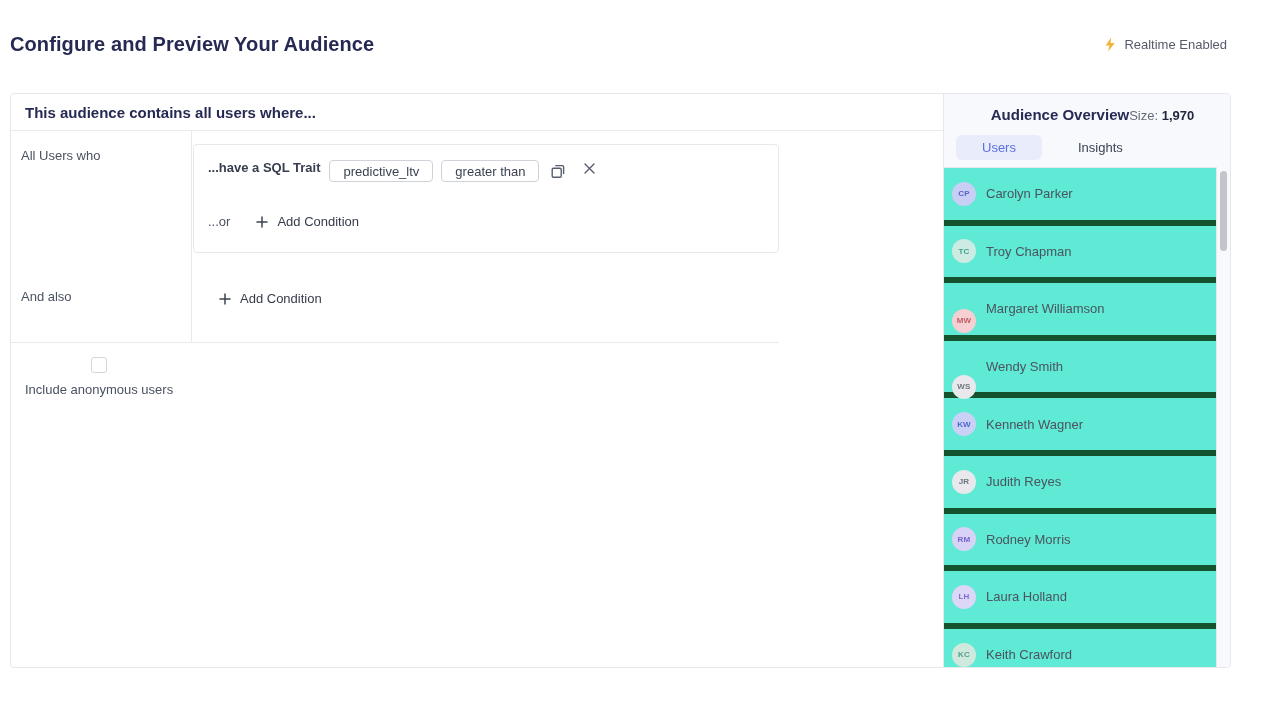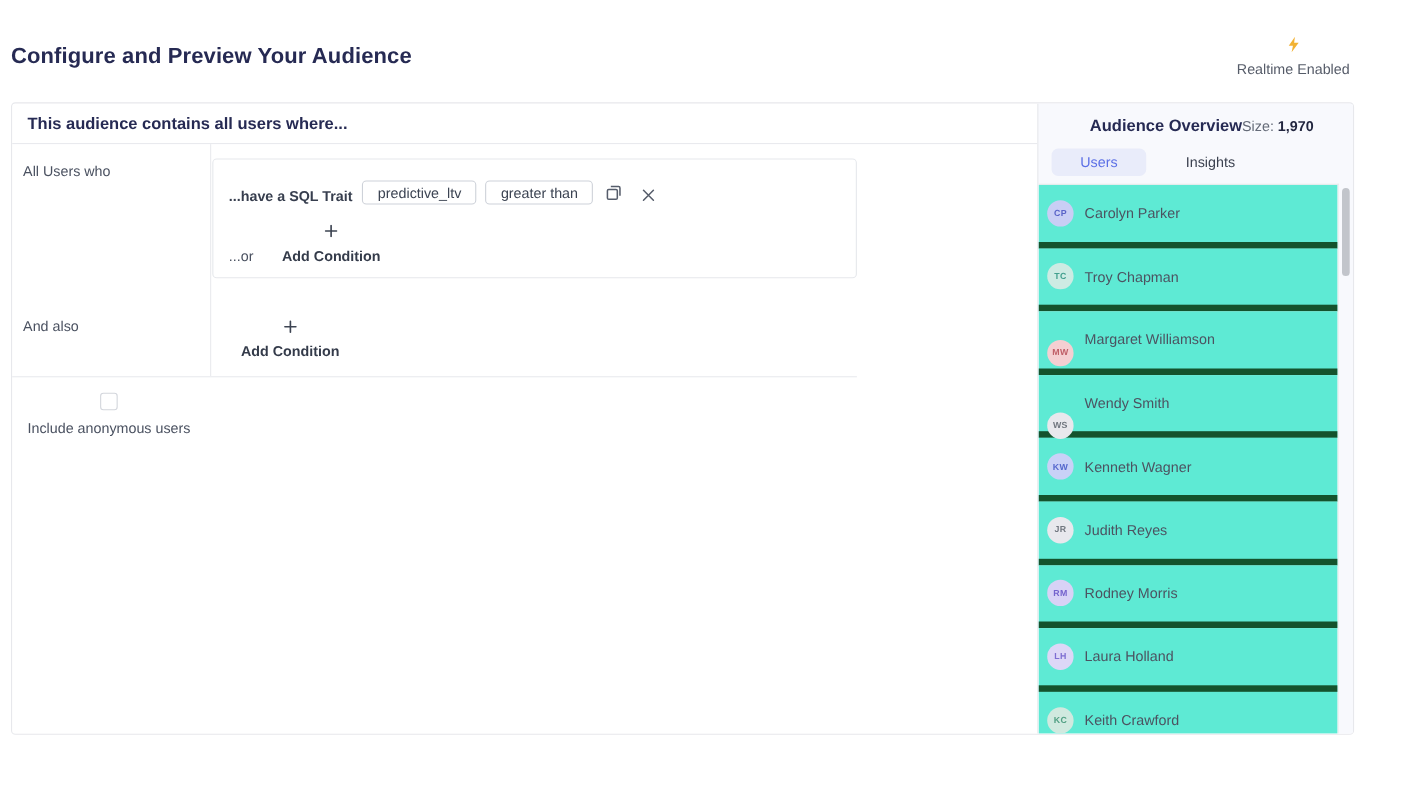--- a/index.html
+++ b/index.html
@@ -9,21 +9,21 @@
     background:#ffffff;
     color:#4a5160;
     position:relative;
     overflow:hidden;
   }
   .topbar {
     position:absolute; left:10px; top:33px; right:49px;
     display:flex; justify-content:space-between; align-items:center;
   }
   .page-title { font-size:20px; font-weight:700; color:#262a53; letter-spacing:.1px; }
-  .realtime { display:flex; align-items:center; gap:7px; font-size:13px; color:#555b68;flex-direction:column; }
+  .realtime { display:flex; align-items:center; gap:7px; font-size:13px; color:#555b68; }
 
   .panel {
     position:absolute; left:10px; top:93px; width:1221px; height:575px;
     border:1px solid #e7e8ec; border-radius:4px; background:#fff;
     display:flex; overflow:hidden;
   }
   .builder { flex:1; position:relative; }
   .builder-header {
     height:37px; display:flex; align-items:center; padding:0 14px;
     font-size:15px; font-weight:700; color:#262a53;
@@ -33,21 +33,21 @@
   .group-label { position:absolute; font-size:13px; color:#4a5160; }
   .lbl-all-users { left:10px; top:17px; }
   .lbl-and-also { left:10px; top:158px; }
   .v-divider { position:absolute; left:180px; top:0; width:1px; height:211px; background:#e9eaee; }
   .h-divider { position:absolute; left:0; top:211px; width:768px; height:1px; background:#e9eaee; }
 
   .condition-box {
     position:absolute; left:182px; top:13px; width:586px; height:109px;
     border:1px solid #e6e8ec; border-radius:4px; background:#fff;
   }
-  .cond-row { position:absolute; left:14px; right:12px; height:26px; display:flex; align-items:flex-end; }
+  .cond-row { position:absolute; left:14px; right:12px; height:26px; display:flex; align-items:flex-start; }
   .cond-row-1 { top:15px; }
   .cond-row-2 { top:69px; }
   .cond-prefix { font-size:13px; font-weight:600; color:#373e4e; margin-right:9px; white-space:nowrap; }
   .chip {
     height:22px; padding:0 13px; margin-right:8px;
     background:#fff; border:1px solid #ced2d9; border-radius:4px;
     font-family:inherit; font-size:13px; color:#3b4352; cursor:pointer;
     display:inline-flex; align-items:center; white-space:nowrap;
   }
   .value-input {
@@ -57,21 +57,21 @@
   }
   .icon-btn {
     background:none; border:none; cursor:pointer; padding:2px;
     display:inline-flex; align-items:center; justify-content:center;
   }
   .icon-btn + .icon-btn { margin-left:12px; }
   .or-label { font-size:13px; color:#4a5160; margin-right:26px; }
   .add-btn {
     background:none; border:none; cursor:pointer; padding:0;
     display:inline-flex; align-items:center; gap:9px;
-    font-family:inherit; font-size:13px; font-weight:700; color:#343b4a;flex-direction:column;
+    font-family:inherit; font-size:13px; font-weight:400; color:#343b4a;
   }
   .add-btn-2 { position:absolute; left:208px; top:160px; }
 
   .anon-row { position:absolute; left:14px; top:226px; display:flex; align-items:center; gap:9px; cursor:default;flex-direction:column; }
   .checkbox {
     width:16px; height:16px; border:1px solid #d3d6dc; border-radius:3px; background:#fff;
     display:inline-block; cursor:pointer;
   }
   .anon-label { font-size:13px; color:#4a5160; }
 

